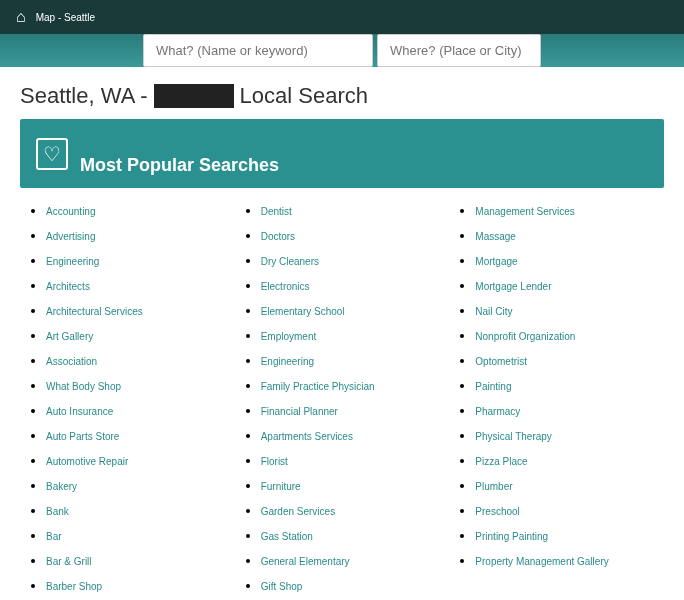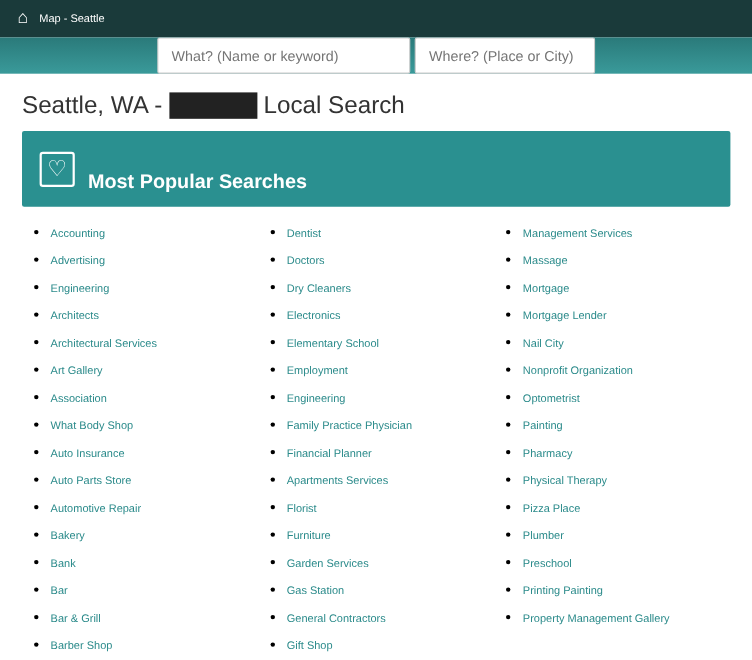--- a/index.html
+++ b/index.html
@@ -168,21 +168,21 @@
         <li><a href="#">Elementary School</a></li>
         <li><a href="#">Employment</a></li>
         <li><a href="#">Engineering</a></li>
         <li><a href="#">Family Practice Physician</a></li>
         <li><a href="#">Financial Planner</a></li>
         <li><a href="#">Apartments Services</a></li>
         <li><a href="#">Florist</a></li>
         <li><a href="#">Furniture</a></li>
         <li><a href="#">Garden Services</a></li>
         <li><a href="#">Gas Station</a></li>
-        <li><a href="#">General Contractors</a></li>
+        <li><a href="#">General Elementary</a></li>
         <li><a href="#">Gift Shop</a></li>
       </ul>
   </div>
   <div class="links-column">
     <ul id="col-2">
         <li><a href="#">Management Services</a></li>
         <li><a href="#">Massage</a></li>
         <li><a href="#">Mortgage</a></li>
         <li><a href="#">Mortgage Lender</a></li>
         <li><a href="#">Nail City</a></li>

